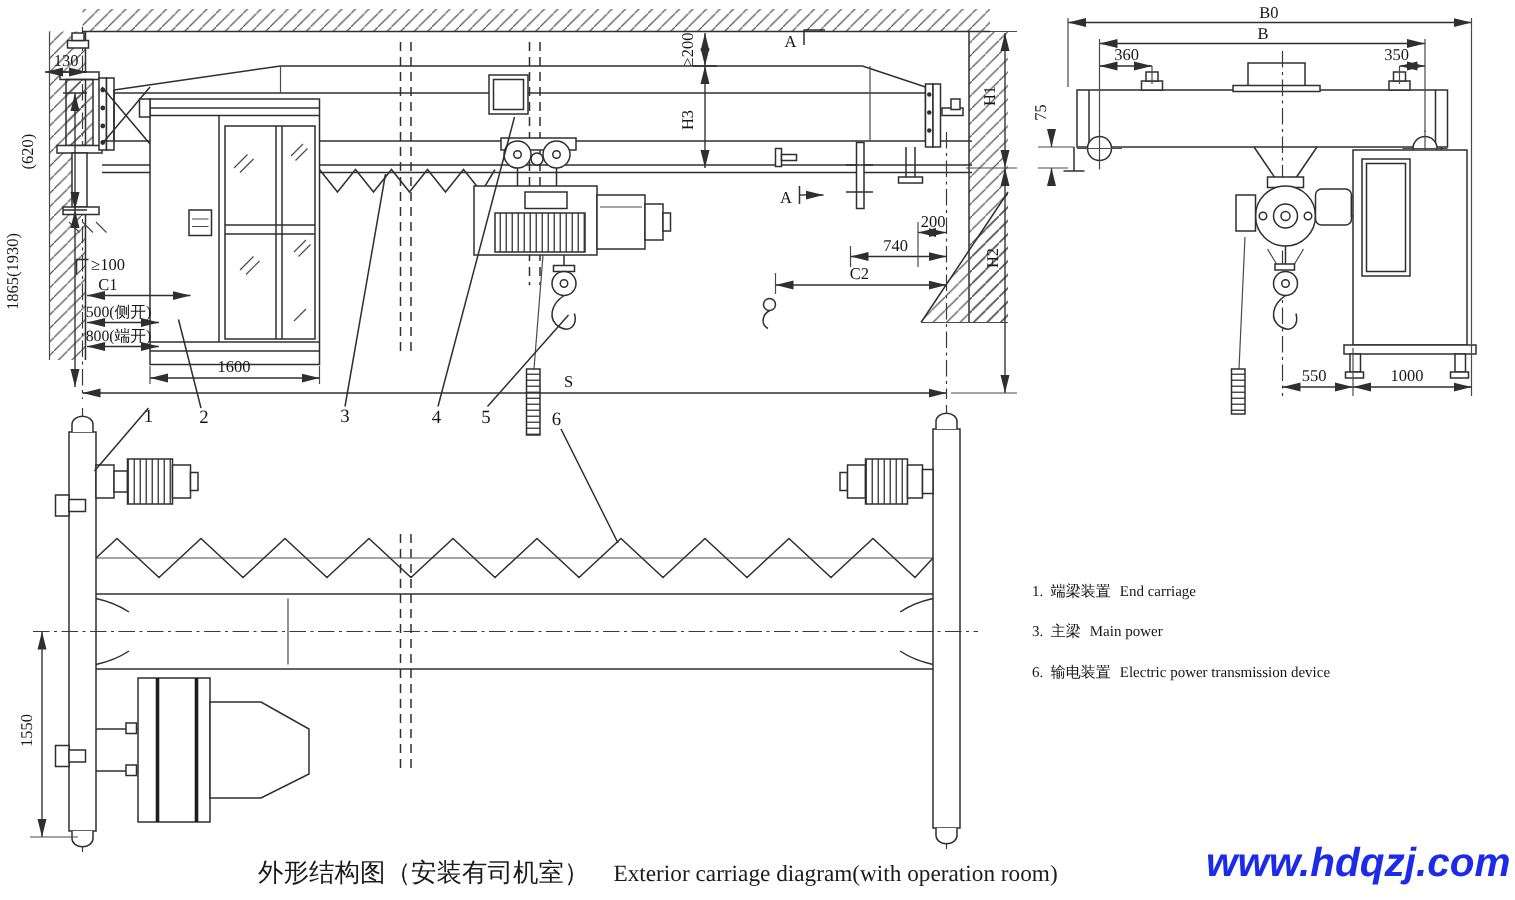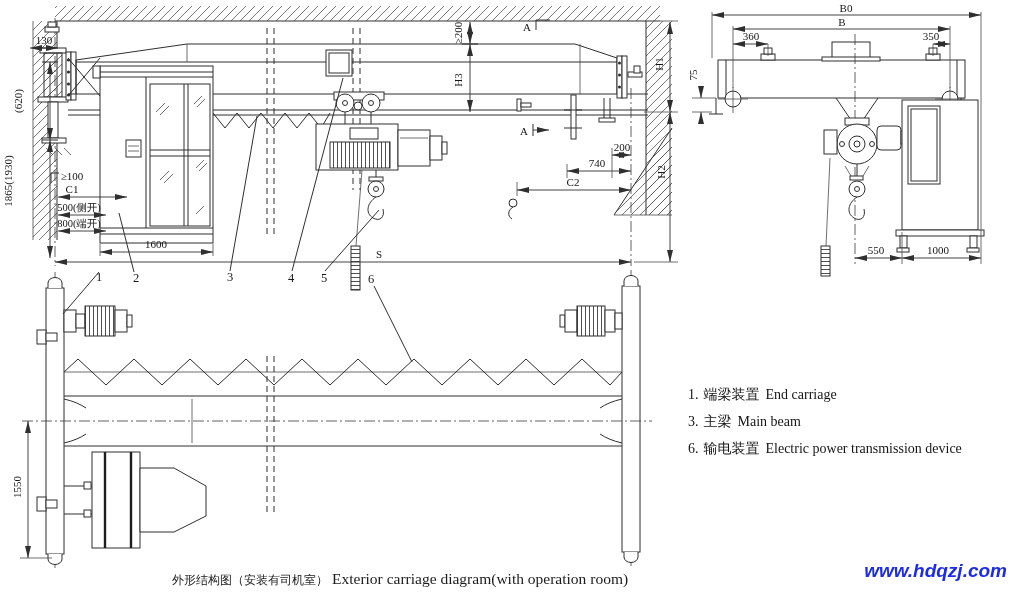--- a/index.html
+++ b/index.html
@@ -10,28 +10,28 @@
   .lnf{stroke:#2f2f2f;stroke-width:1;fill:#ffffff;}
   .thin{stroke:#4a4a4a;stroke-width:.8;fill:none;}
   .thk{stroke:#1d1d1d;stroke-width:2.4;fill:none;}
   .cl{stroke:#3a3a3a;stroke-width:.8;fill:none;stroke-dasharray:11 3 2 3;}
   .brk{stroke:#2f2f2f;stroke-width:1;fill:none;stroke-dasharray:6 4;}
   .dim{stroke:#2f2f2f;stroke-width:.9;fill:none;}
   .hb{fill:#2f2f2f;}
   text.d{font-size:11px;fill:#161616;}
   text.ds{font-size:10.5px;fill:#161616;}
   text.cn{font-size:12.5px;fill:#161616;}
-  .legend{position:absolute;left:688px;top:381px;width:322px;font-size:14px;color:#141414;}
+  .legend{position:absolute;left:688px;top:381px;width:322px;font-size:10px;color:#141414;}
   .lg-item{line-height:27px;white-space:nowrap;}
   .lg-item .no{margin-right:5px;}
   .lg-item .zh{margin-right:6px;}
   .caption{position:absolute;left:172px;top:570px;width:620px;font-size:15.5px;color:#1b1b1b;white-space:nowrap;}
-  .caption .zh{font-size:12px;margin-right:4px;}
+  .caption .zh{font-size:17px;margin-right:16px;}
   .site{position:absolute;right:3px;top:560px;font-family:"Liberation Sans",sans-serif;
-        font-size:19px;font-weight:bold;font-style:italic;color:#1c2be8;text-decoration:none;letter-spacing:0px;}
+        font-size:27px;font-weight:bold;font-style:italic;color:#1c2be8;text-decoration:none;letter-spacing:0px;}
 </style>
 </head>
 <body>
 
 <div id="stage">
 <svg width="1010" height="600" viewBox="0 0 1010 600">
   <defs>
     <marker id="ar" markerUnits="userSpaceOnUse" markerWidth="13" markerHeight="10" refX="12" refY="4" orient="auto-start-reverse">
       <path d="M0,1 L12,4 L0,7 Z" class="hb"></path>
     </marker>
@@ -369,21 +369,21 @@
     <text class="cn" x="136" y="282" text-anchor="middle">2</text>
     <text class="cn" x="230" y="281" text-anchor="middle">3</text>
     <text class="cn" x="291" y="282" text-anchor="middle">4</text>
     <text class="cn" x="324" y="282" text-anchor="middle">5</text>
     <text class="cn" x="371" y="283" text-anchor="middle">6</text>
   </g>
 </svg>
 
 <div class="legend">
   <div class="lg-item"><span class="no">1.</span><span class="zh">端梁装置</span><span class="en">End carriage</span></div>
-  <div class="lg-item"><span class="no">3.</span><span class="zh">主梁</span><span class="en">Main beam</span></div>
+  <div class="lg-item"><span class="no">3.</span><span class="zh">主梁</span><span class="en">Main power</span></div>
   <div class="lg-item"><span class="no">6.</span><span class="zh">输电装置</span><span class="en">Electric power transmission device</span></div>
 </div>
 
 <div class="caption">
   <span class="zh">外形结构图（安装有司机室）</span><span class="en">Exterior carriage diagram(with operation room)</span>
 </div>
 
 <a class="site" href="#">www.hdqzj.com</a>
 </div>
 

